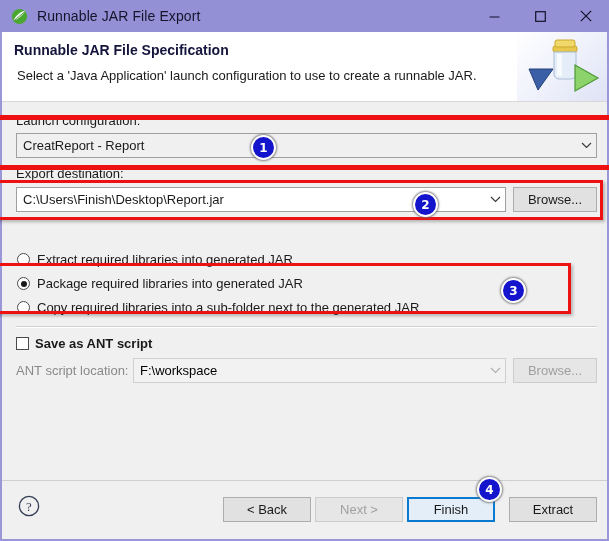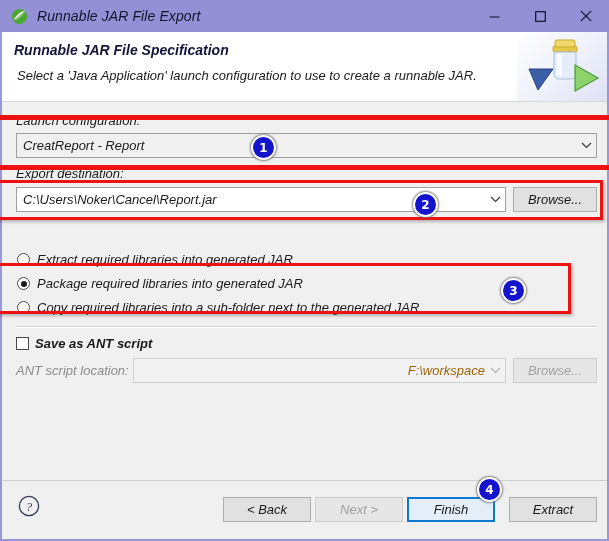--- a/index.html
+++ b/index.html
@@ -21,21 +21,20 @@
   #window {
     position: absolute;
     left: 0; top: 0;
     width: 609px;
     height: 541px;
     background: #f0f0f0;
     box-sizing: border-box;
     border-left: 2px solid #9a97d8;
     border-right: 2px solid #9a97d8;
     border-bottom: 2px solid #9a97d8;
-    font-style: italic;
   }
 
   
   #titlebar {
     position: absolute;
     left: -2px; top: 0;
     width: 609px;
     height: 32px;
     background: #9490d6;
     display: flex;
@@ -136,21 +135,21 @@
     overflow: hidden;
   }
   .combo .chev {
     width: 20px;
     display: flex;
     align-items: center;
     justify-content: center;
     color: #3a3a3a;
   }
   .combo.disabled { background: #f2f2f2; border-color: #cfcfcf; }
-  .combo.disabled .combo-text { color: #a16207; text-align: right; }
+  .combo.disabled .combo-text { color: #000000; }
   .combo.disabled .chev { color: #b0b0b0; }
 
   
   .btn {
     position: absolute;
     height: 25px;
     background: #e1e1e1;
     border: 1px solid #adadad;
     box-sizing: border-box;
     font-size: 13px;
@@ -332,21 +331,21 @@
       <div class="combo-text">CreatReport - Report</div>
       <div class="chev">
         <svg width="11" height="7" viewBox="0 0 11 7">
             <polyline points="1,1 5.5,5.5 10,1" fill="none" stroke="#3a3a3a" stroke-width="1.2"></polyline>
           </svg>
       </div>
     </div>
 
     <div class="field-label" style="left:14px; top:64px;">Export destination:</div>
     <div class="combo" style="left:14px; top:85px; width:490px;">
-      <div class="combo-text">C:\Users\Noker\Cancel\Report.jar</div>
+      <div class="combo-text">C:\Users\Finish\Desktop\Report.jar</div>
       <div class="chev">
         <svg width="11" height="7" viewBox="0 0 11 7">
             <polyline points="1,1 5.5,5.5 10,1" fill="none" stroke="#3a3a3a" stroke-width="1.2"></polyline>
           </svg>
       </div>
     </div>
     <div class="btn" style="left:511px; top:85px; width:84px;">Browse...</div>
 
 
     <div class="radio-row" style="left:15px; top:150px;text-align:center;">

